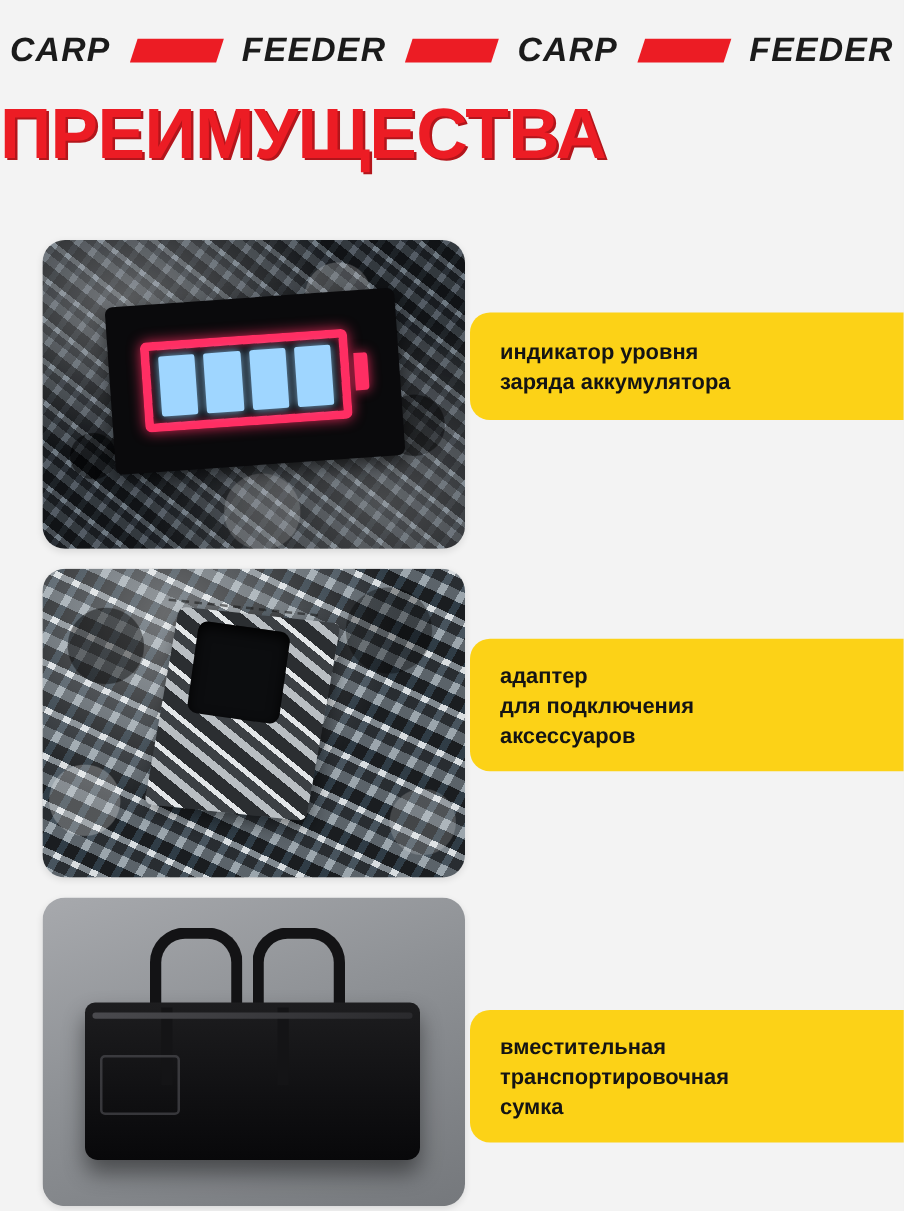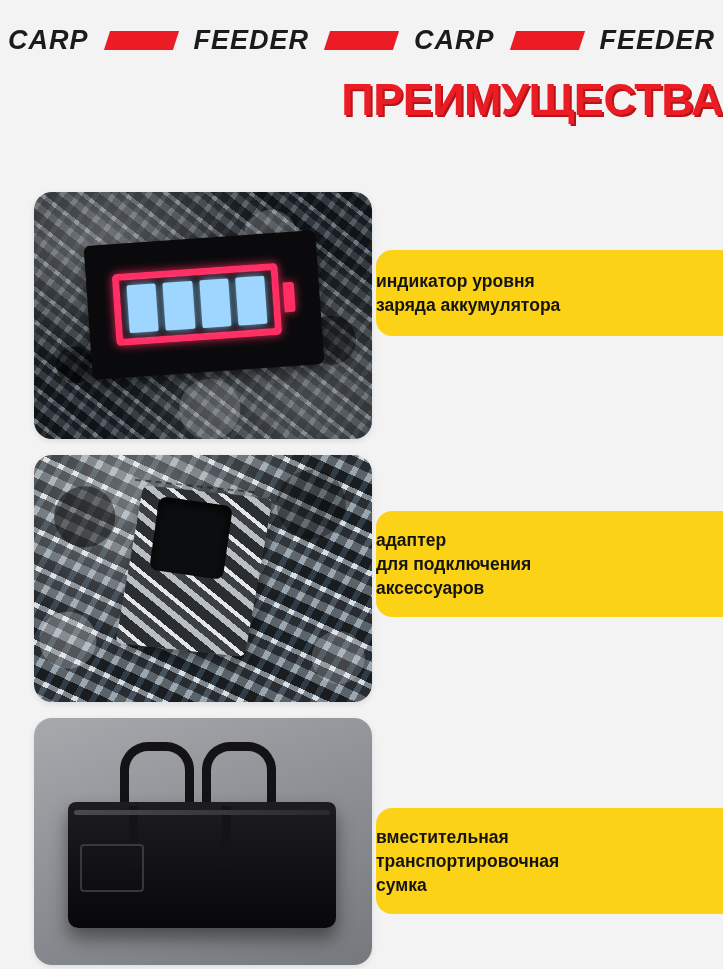--- a/index.html
+++ b/index.html
@@ -51,24 +51,24 @@
     transform: skewX(-18deg);
     margin: 0 10px;
   }
 
   
   .title {
     position: absolute;
     top: 74px;
     left: 0;
     width: 723px;
-    text-align: right;
+    text-align: left;
     font-family: "Liberation Sans", sans-serif;
     font-weight: 700;
-    font-size: 45px;
+    font-size: 57px;
     letter-spacing: -0.5px;
     color: #ec1c24;
     text-shadow: 2px 2px 0 #b3151b;
   }
 
   
   .features {
     position: absolute;
     top: 192px;
     left: 0;
@@ -276,20 +276,21 @@
     box-sizing: border-box;
     display: flex;
     align-items: center;
   }
   .caption-text {
     font-family: "Liberation Sans", sans-serif;
     font-weight: 700;
     font-size: 17.5px;
     line-height: 24px;
     color: #141414;
+    padding-left: 24px;
     white-space: pre-line;
   }
   .cap1 { left: 376px; top: 58px; width: 347px; height: 86px; }
   .cap2 { left: 376px; top: 56px; width: 347px; height: 106px; }
   .cap3 { left: 376px; top: 90px; width: 378px; height: 106px; }
 </style>
 </head>
 <body>
 
 <div class="page">

